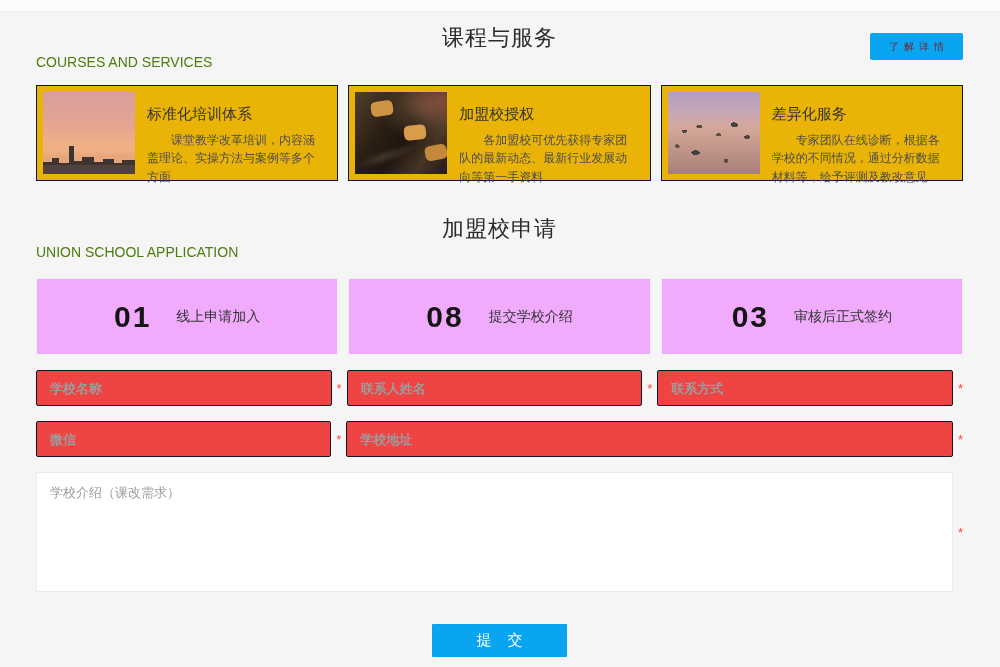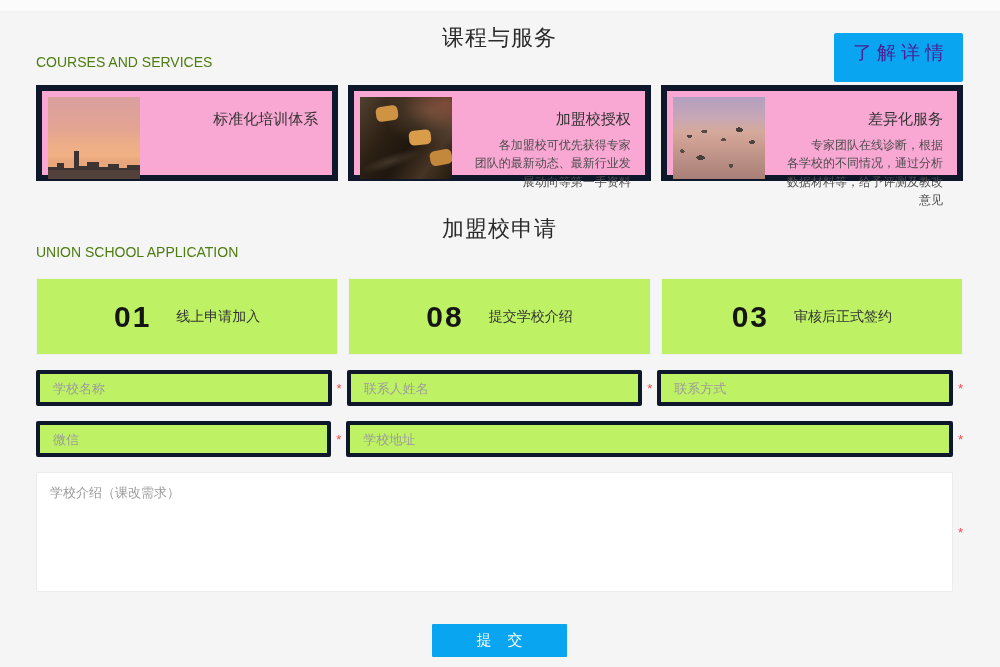--- a/index.html
+++ b/index.html
@@ -5,27 +5,27 @@
   * { margin:0; padding:0; box-sizing:border-box; }
   html,body { width:1000px; height:667px; overflow:hidden; }
   body { background:#f4f5f4; font-family:"Liberation Sans","DejaVu Sans",sans-serif; color:#333; }
   .top-strip { height:12px; background:#fbfbfb; border-bottom:1px solid #f0f0f0; }
   .container { padding:12px 37px 0 36px; }
 
   
   .sec-head { position:relative; }
   .sec-title { font-size:22px; font-weight:400; color:#2b2b2b; letter-spacing:1px; line-height:1.25;text-align:center; }
   .sec-sub { font-size:14px; color:#4d7c0f; margin-top:2px; }
-  .detail-btn { position:absolute; right:0; top:9px; background:#0aa5f0; color:#4c1d95; border:none;
-    font-size:19px; letter-spacing:5px; padding:7px 14px 16px 19px; border-radius:2px; cursor:pointer;
+  .detail-btn { position:absolute; right:0; top:9px; background:#0aa5f0; color:#7f1d1d; border:none;
+    font-size:10px; letter-spacing:5px; padding:7px 14px 6px 19px; border-radius:2px; cursor:pointer;
     font-family:inherit; }
 
   
   .cards { display:flex; gap:10px; margin-top:15px; }
-  .s-card { flex:1; background:#f9a8d4; border:6px solid #0f172a; height:96px; padding:6px; display:flex;text-align:right; }
+  .s-card { flex:1; background:#eab308; border:1px solid #0f172a; height:96px; padding:6px; display:flex; }
   .card-img { width:92px; height:82px; flex:none; position:relative; overflow:hidden; }
   .card-txt { flex:1; padding:13px 8px 0 12px; }
   .card-title { font-size:15px; color:#333; margin-bottom:7px; }
   .card-desc { font-size:12px; color:#4d4d4d; line-height:1.55; text-indent:2em; }
 
   
   .img-city { background:linear-gradient(180deg,#d99f9f 0%,#e3a492 38%,#eeae87 60%,#f1b183 72%,#e8a67c 78%); }
   .skyline { position:absolute; left:0; right:0; bottom:0; height:30px; display:flex; align-items:flex-end; }
   .skyline i { display:block; background:#3d3330; }
   .bld1{width:9px;height:12px;} .bld2{width:7px;height:16px;background:#453833;} .bld3{width:10px;height:11px;}
@@ -52,32 +52,32 @@
   .frame { position:absolute; background:#cf9344; border-radius:5px; width:22px; height:15px; }
   .fr1 { left:16px; top:9px; transform:rotate(-8deg); }
   .fr2 { left:49px; top:33px; transform:rotate(-6deg); background:#d89c4a; }
   .fr3 { left:70px; top:53px; transform:rotate(-10deg); background:#c4883d; }
   .film-sheen { position:absolute; left:-10px; bottom:6px; width:90px; height:26px;
     background:radial-gradient(45px 10px at 45% 50%, rgba(130,110,95,0.35), transparent 70%); transform:rotate(-18deg); }
 
   
   .app-sec { margin-top:34px; }
   .steps { display:flex; gap:10px; margin-top:18px; }
-  .step-card { flex:1; background:#bef264; border:1px solid #efefef; height:77px; display:flex;
+  .step-card { flex:1; background:#f0abfc; border:1px solid #efefef; height:77px; display:flex;
     align-items:center; justify-content:center;gap:14px; }
   .step-num { font-size:30px; font-weight:700; color:#151515; letter-spacing:2px; }
   .step-label { font-size:14px; color:#333; margin-left:11px; }
 
   
   .form { margin-top:10px; }
   .frow { display:flex; gap:5px; margin-top:15px; }
   .fg { display:flex; align-items:center; }
   .fg1 { flex:1; } .fg2 { flex:2.02; } .fg3 { flex:1; }
-  .fg input { flex:1; height:36px; background:#bef264; border:4px solid #0f172a; border-radius:2px;
-    padding:0 13px; font-size:13px; color:#333; font-family:inherit; outline:none; min-width:0; }
+  .fg input { flex:1; height:36px; background:#ef4444; border:1px solid #0f172a; border-radius:2px;
+    padding:0 13px; font-size:13px; color:#333; font-family:inherit; outline:none; min-width:0;font-weight:bold; }
   .fg textarea { flex:1; height:120px; background:#fff; border:1px solid #ececec; border-radius:2px;
     padding:11px 13px; font-size:13px; color:#333; font-family:inherit; outline:none; resize:none; }
   ::placeholder { color:#9c9c9c; opacity:1; }
   .star { width:10px; flex:none; text-align:right; color:#ff4545; font-size:13px; line-height:1; }
 
   .submit-wrap { text-align:center; margin-top:32px; }
   .submit-btn { background:#0aa5f0; color:#fff; border:none; width:135px; height:33px; font-size:15px;
     letter-spacing:6px; padding-left:6px; border-radius:1px; cursor:pointer; font-family:inherit; }
 </style>
 </head>
@@ -106,20 +106,21 @@
             <i class="bld5"></i>
             <i class="bld6"></i>
             <i class="bld7"></i>
             <i class="bld8"></i>
             <i class="bld9"></i>
         </div>
         <div class="city-base"></div>
       </div>
       <div class="card-txt">
         <div class="card-title">标准化培训体系</div>
+        <div class="card-desc">课堂教学改革培训，内容涵盖理论、实操方法与案例等多个方面</div>
       </div>
     </div>
 
     <div class="s-card">
       <div class="card-img img-film">
         <div class="frame fr1"></div>
           <div class="frame fr2"></div>
           <div class="frame fr3"></div>
         <div class="film-sheen"></div>
       </div>

